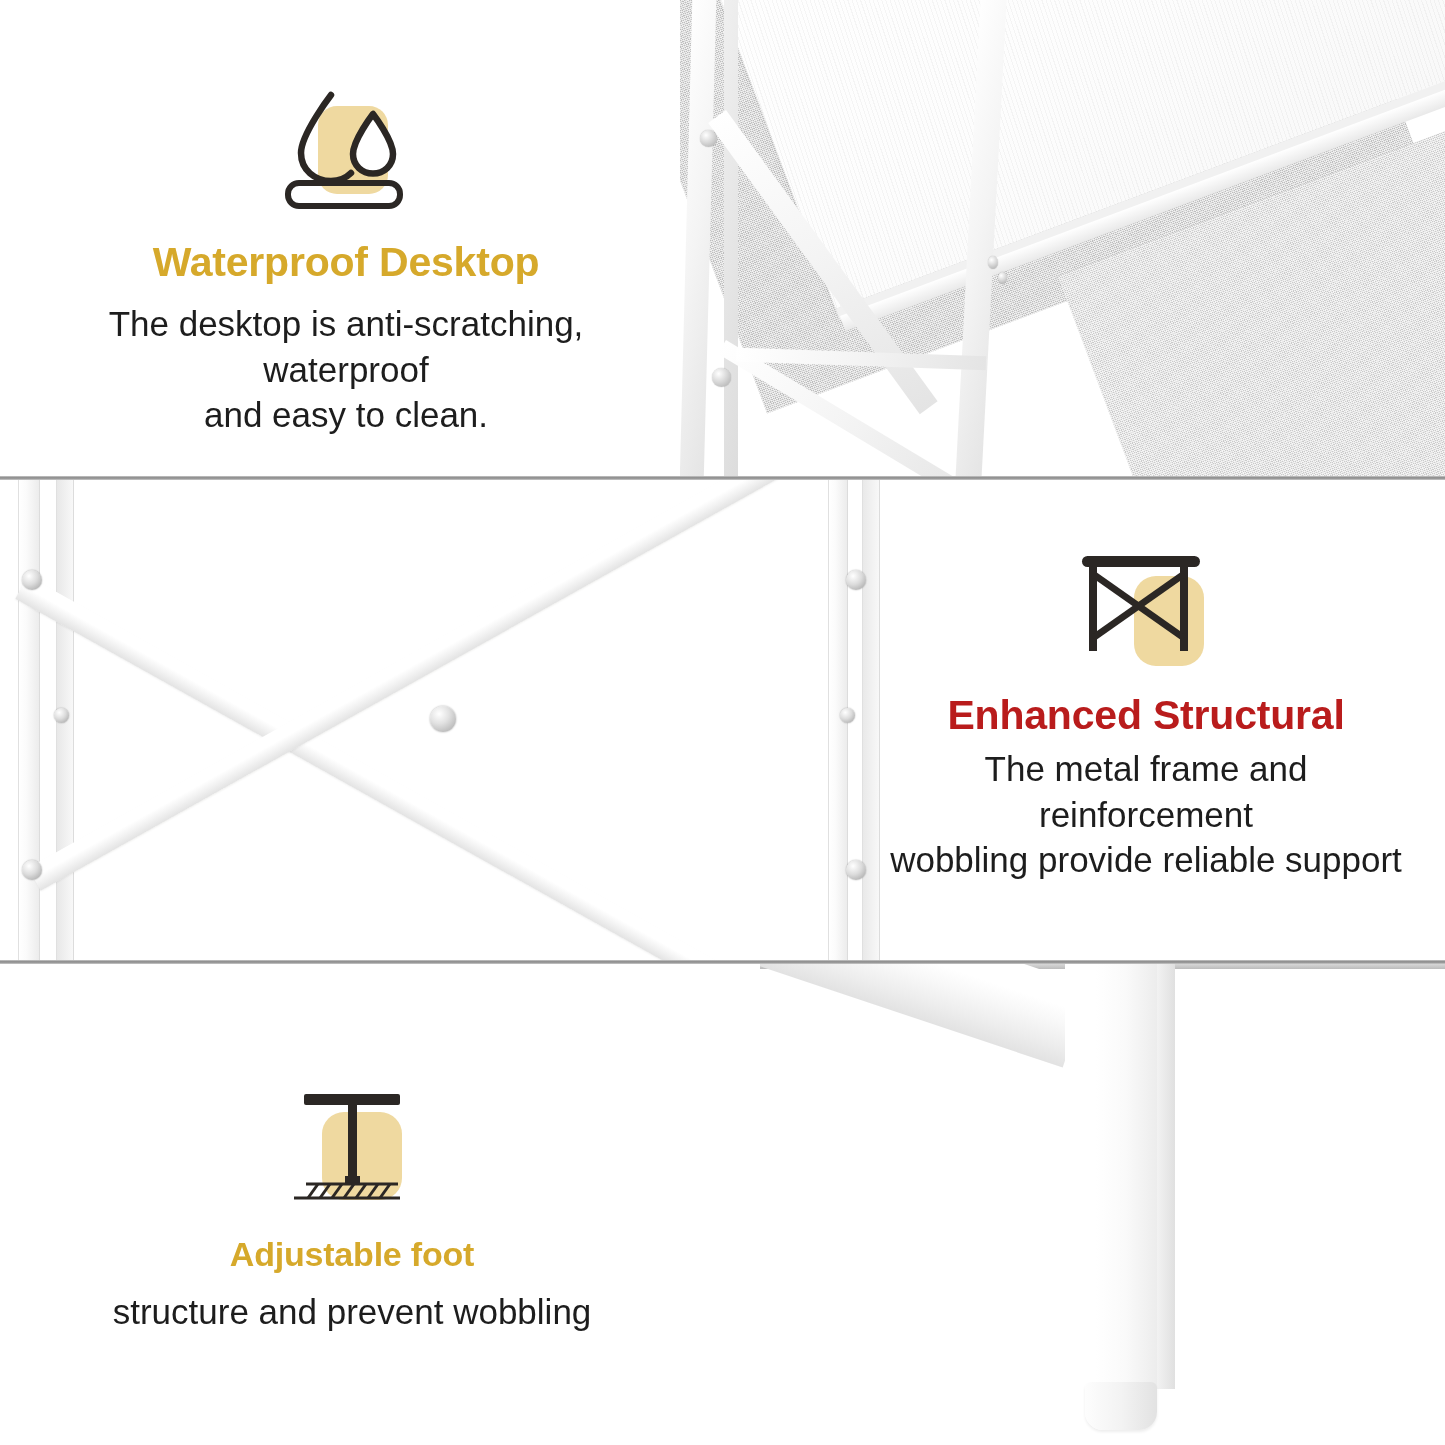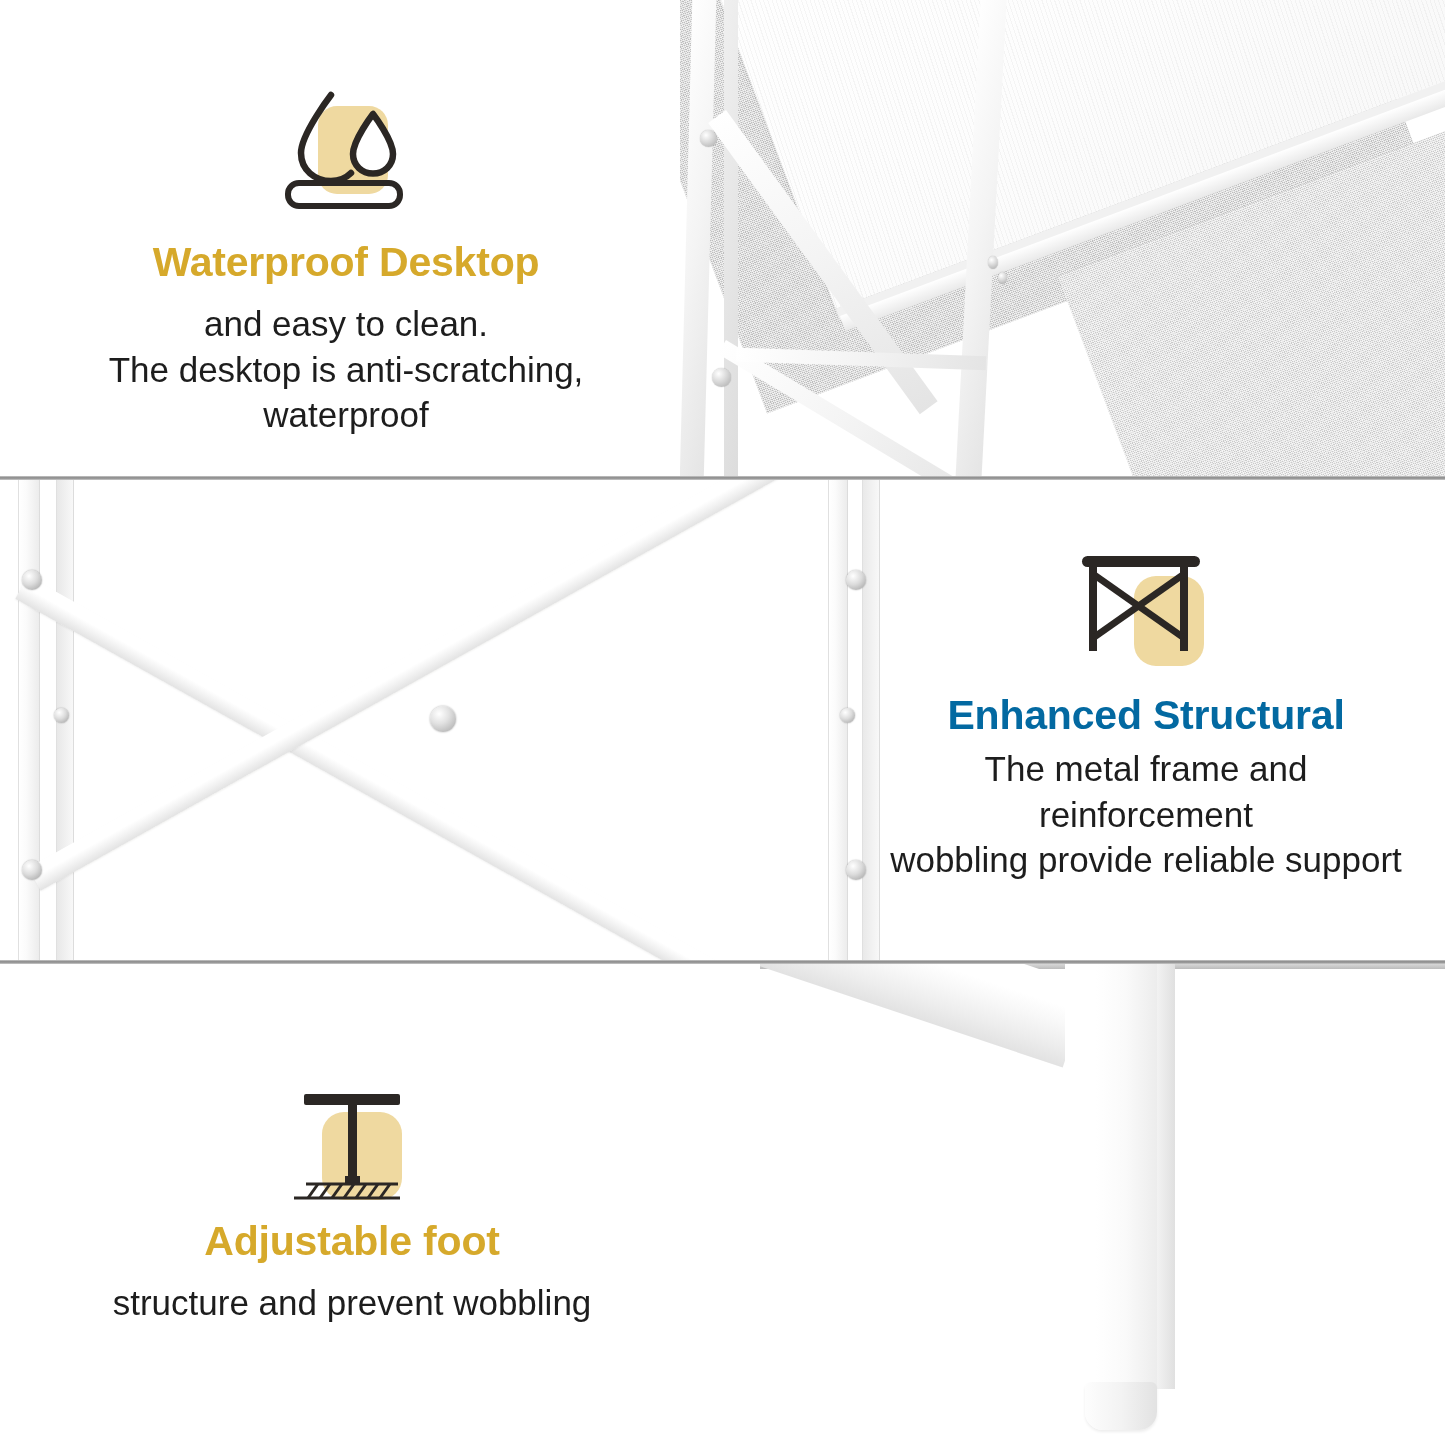--- a/index.html
+++ b/index.html
@@ -50,21 +50,21 @@
   #text-waterproof .feature-title { font-size:41px; margin-top:22px; }
   #text-waterproof .feature-desc  { font-size:35px; margin-top:16px; }
 
   
   #text-structural { left:876px; top:548px; width:540px; }
   #text-structural .feature-title { font-size:41px; margin-top:20px; }
   #text-structural .feature-desc  { font-size:35px; margin-top:8px; }
 
   
   #text-foot { left:52px; top:1088px; width:600px; }
-  #text-foot .feature-title { font-size:41px; margin-top:6px; }
+  #text-foot .feature-title { font-size:34px; margin-top:23px; }
   #text-foot .feature-desc  { font-size:35px; margin-top:16px; }
 
   
   #photo-desk-corner {
     position:absolute; left:680px; top:0; width:765px; height:478px;
     overflow:hidden; background:#ffffff; z-index:10;
   }
   .fabric-bg {
     position:absolute;
     background:
@@ -238,22 +238,22 @@
 
     <div class="text-block" id="text-waterproof">
       <svg class="icon-svg" width="140" height="140" viewBox="0 0 140 140">
         <rect x="42" y="28" width="70" height="88" rx="19" ry="19" fill="#EFD9A0"></rect>
         <path d="M55 17 C55 17 25 56 25 75 C25 92 39 103 55 103 C63 103 70 100 75 95" fill="none" stroke="#2B2724" stroke-width="6.5" stroke-linecap="round"></path>
         <path d="M97 36 C97 36 77 62 77 76 C77 87.5 86 95.5 97 95.5 C108 95.5 117 87.5 117 76 C117 62 97 36 97 36 Z" fill="#FFFFFF" stroke="#2B2724" stroke-width="6.5" stroke-linejoin="round"></path>
         <rect x="12" y="105" width="112" height="23" rx="11" ry="11" fill="none" stroke="#2B2724" stroke-width="6"></rect>
       </svg>
       <div class="feature-title" style="color:#D6A92B">Waterproof Desktop</div>
       <div class="feature-desc">
+        <div>The desktop is anti-scratching, waterproof</div>
         <div>and easy to clean.</div>
-        <div>The desktop is anti-scratching, waterproof</div>
       </div>
     </div>
   </section>
 
   <section class="panel" id="panel-structural">
   </section>
 
   <div id="photo-cross-brace">
     <div class="cb-leg" id="cb-leg-l1"></div>
     <div class="cb-leg" id="cb-leg-l2"></div>
@@ -275,21 +275,21 @@
 
   <div class="text-block" id="text-structural">
     <svg class="icon-svg" width="140" height="125" viewBox="0 0 140 125">
       <rect x="58" y="28" width="70" height="90" rx="22" ry="22" fill="#EFD9A0"></rect>
       <rect x="6" y="8" width="118" height="11" rx="5.5" ry="5.5" fill="#2B2724"></rect>
       <rect x="13" y="19" width="8" height="84" fill="#2B2724"></rect>
       <rect x="104" y="19" width="8" height="84" fill="#2B2724"></rect>
       <line x1="17" y1="26" x2="108" y2="90" stroke="#2B2724" stroke-width="7"></line>
       <line x1="108" y1="26" x2="17" y2="90" stroke="#2B2724" stroke-width="7"></line>
     </svg>
-    <div class="feature-title" style="color:#0369a1">Enhanced Structural</div>
+    <div class="feature-title" style="color:#b91c1c">Enhanced Structural</div>
     <div class="feature-desc">
       <div>The metal frame and reinforcement</div>
       <div>wobbling provide reliable support</div>
     </div>
   </div>
 
   <section class="panel" id="panel-foot">
   </section>
 
   <div id="photo-leg">

